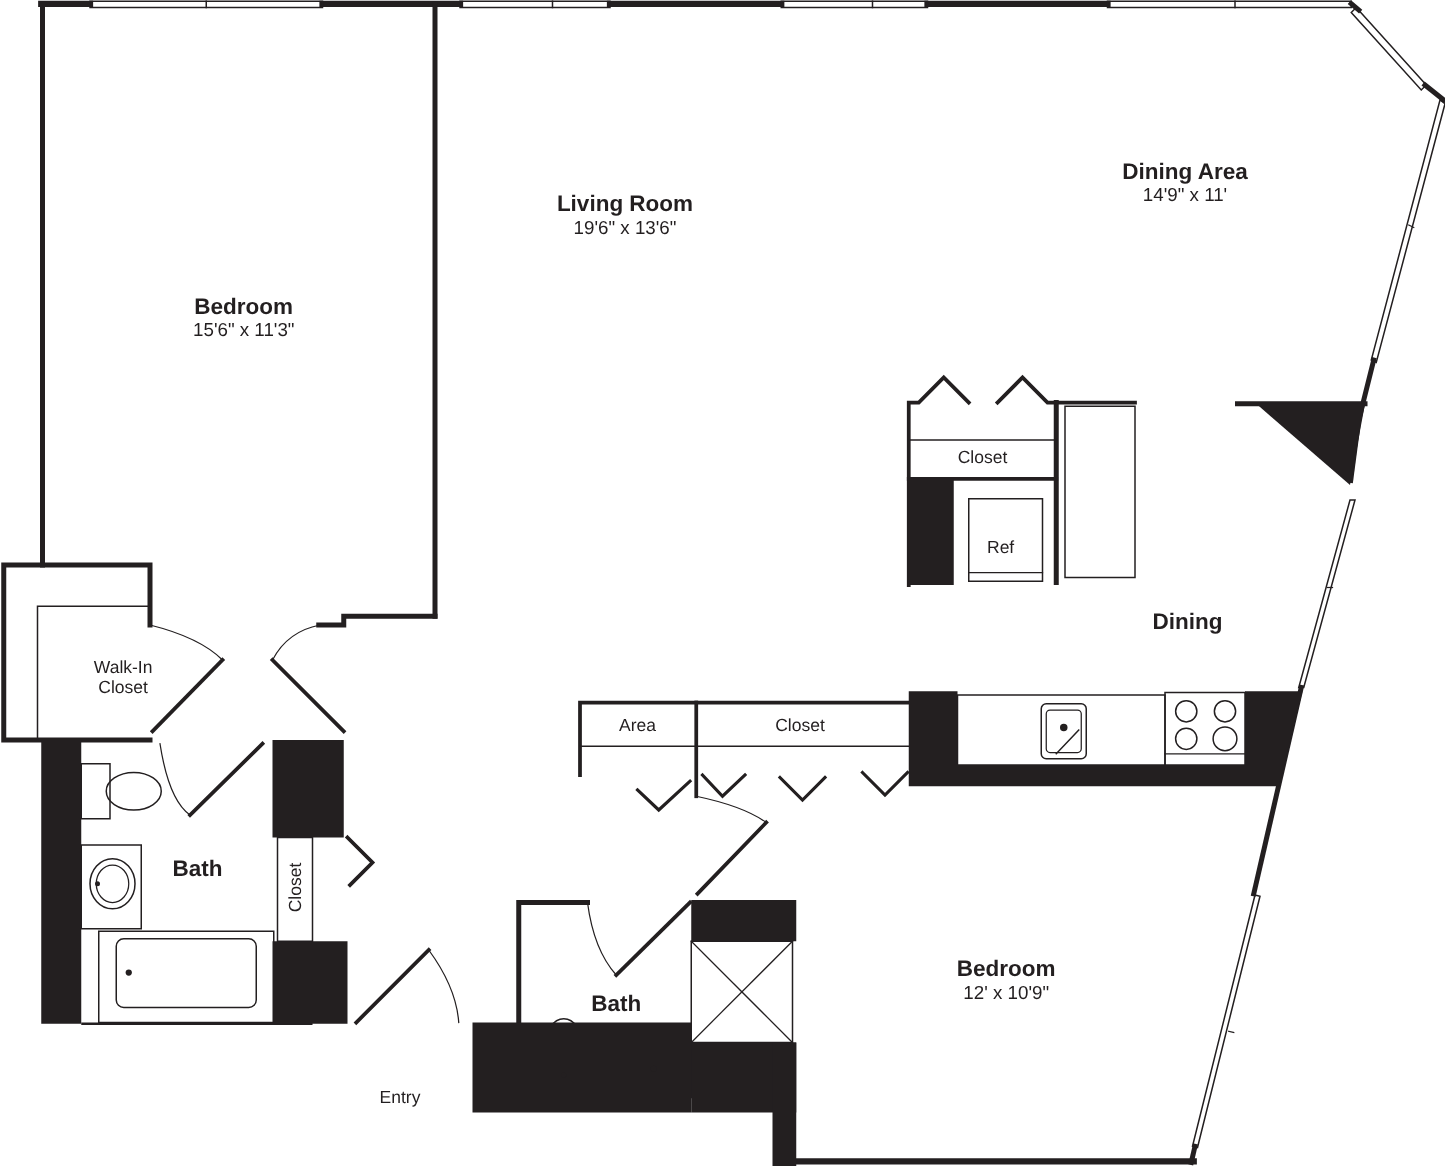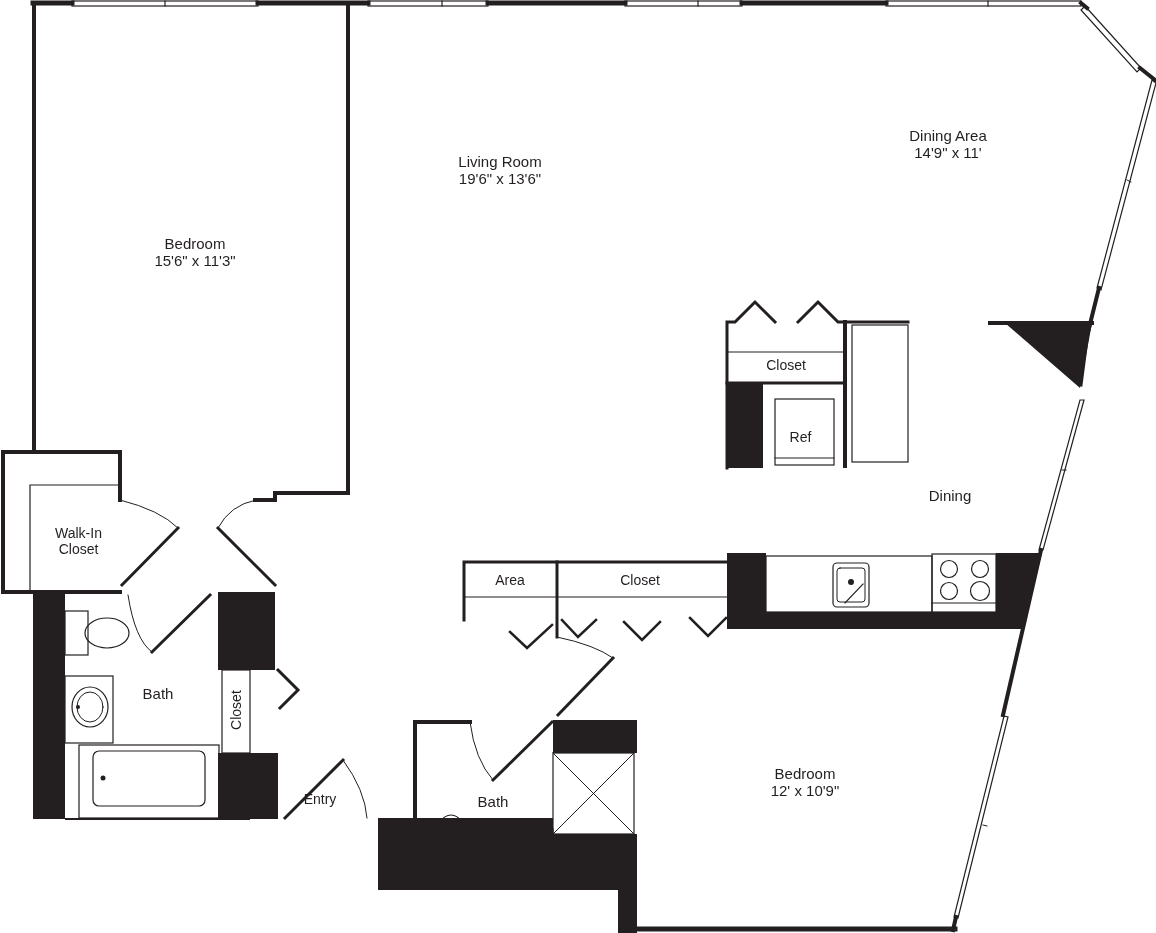--- a/index.html
+++ b/index.html
@@ -1,19 +1,19 @@
 <!DOCTYPE html>
 <html><head>
 <meta charset="utf-8">
 <style>
   html, body { margin: 0; padding: 0; background: #ffffff; }
   body { width: 1156px; height: 933px; overflow: hidden; position: relative; font-family: "Liberation Sans", sans-serif; }
   #plan { position: absolute; left: 0; top: 0; width: 1156px; height: 933px; }
   .lbl { position: absolute; color: #231f20; text-align: center; white-space: nowrap; line-height: 1.15; }
-  .lbl .name { font-size: 15px; display: block; }
+  .lbl .name { font-size: 18px; display: block; font-weight: bold; }
   .lbl .dim { font-size: 15px; display: block; }
   .small { font-size: 14px; }
   .vert { transform: rotate(-90deg); transform-origin: center center; }
 </style>
 </head>
 <body>
 
 <svg id="plan" viewBox="0 0 1156 933" xmlns="http://www.w3.org/2000/svg">
   <g fill="none" stroke="#231f20" stroke-linecap="square">
 
@@ -167,35 +167,35 @@
   <span class="name">Living Room</span>
   <span class="dim">19'6" x 13'6"</span>
 </div>
 <div class="lbl" style="left:878px; top:127px; width:140px;">
   <span class="name">Dining Area</span>
   <span class="dim">14'9" x 11'</span>
 </div>
 <div class="lbl" style="left:895px; top:487px; width:110px;">
   <span class="name">Dining</span>
 </div>
-<div class="lbl small" style="left:36px; top:525px; width:85px;">
+<div class="lbl small" style="left:56px; top:525px; width:85px;">
   <span style="display:block">Walk-In</span>
   <span style="display:block">Closet</span>
 </div>
 <div class="lbl" style="left:118px; top:685px; width:80px;">
   <span class="name">Bath</span>
 </div>
 <div class="lbl" style="left:453px; top:793px; width:80px;">
   <span class="name">Bath</span>
 </div>
 <div class="lbl" style="left:735px; top:765px; width:140px;">
   <span class="name">Bedroom</span>
   <span class="dim">12' x 10'9"</span>
 </div>
-<div class="lbl small" style="left:290px; top:791px; width:60px;">
+<div class="lbl small" style="left:290px; top:869px; width:60px;">
   <span>Entry</span>
 </div>
 <div class="lbl small" style="left:740px; top:357px; width:92px;">
   <span>Closet</span>
 </div>
 <div class="lbl small" style="left:775px; top:429px; width:51px;text-align:center;">
   <span>Ref</span>
 </div>
 <div class="lbl small" style="left:470px; top:572px; width:80px;">
   <span>Area</span>

